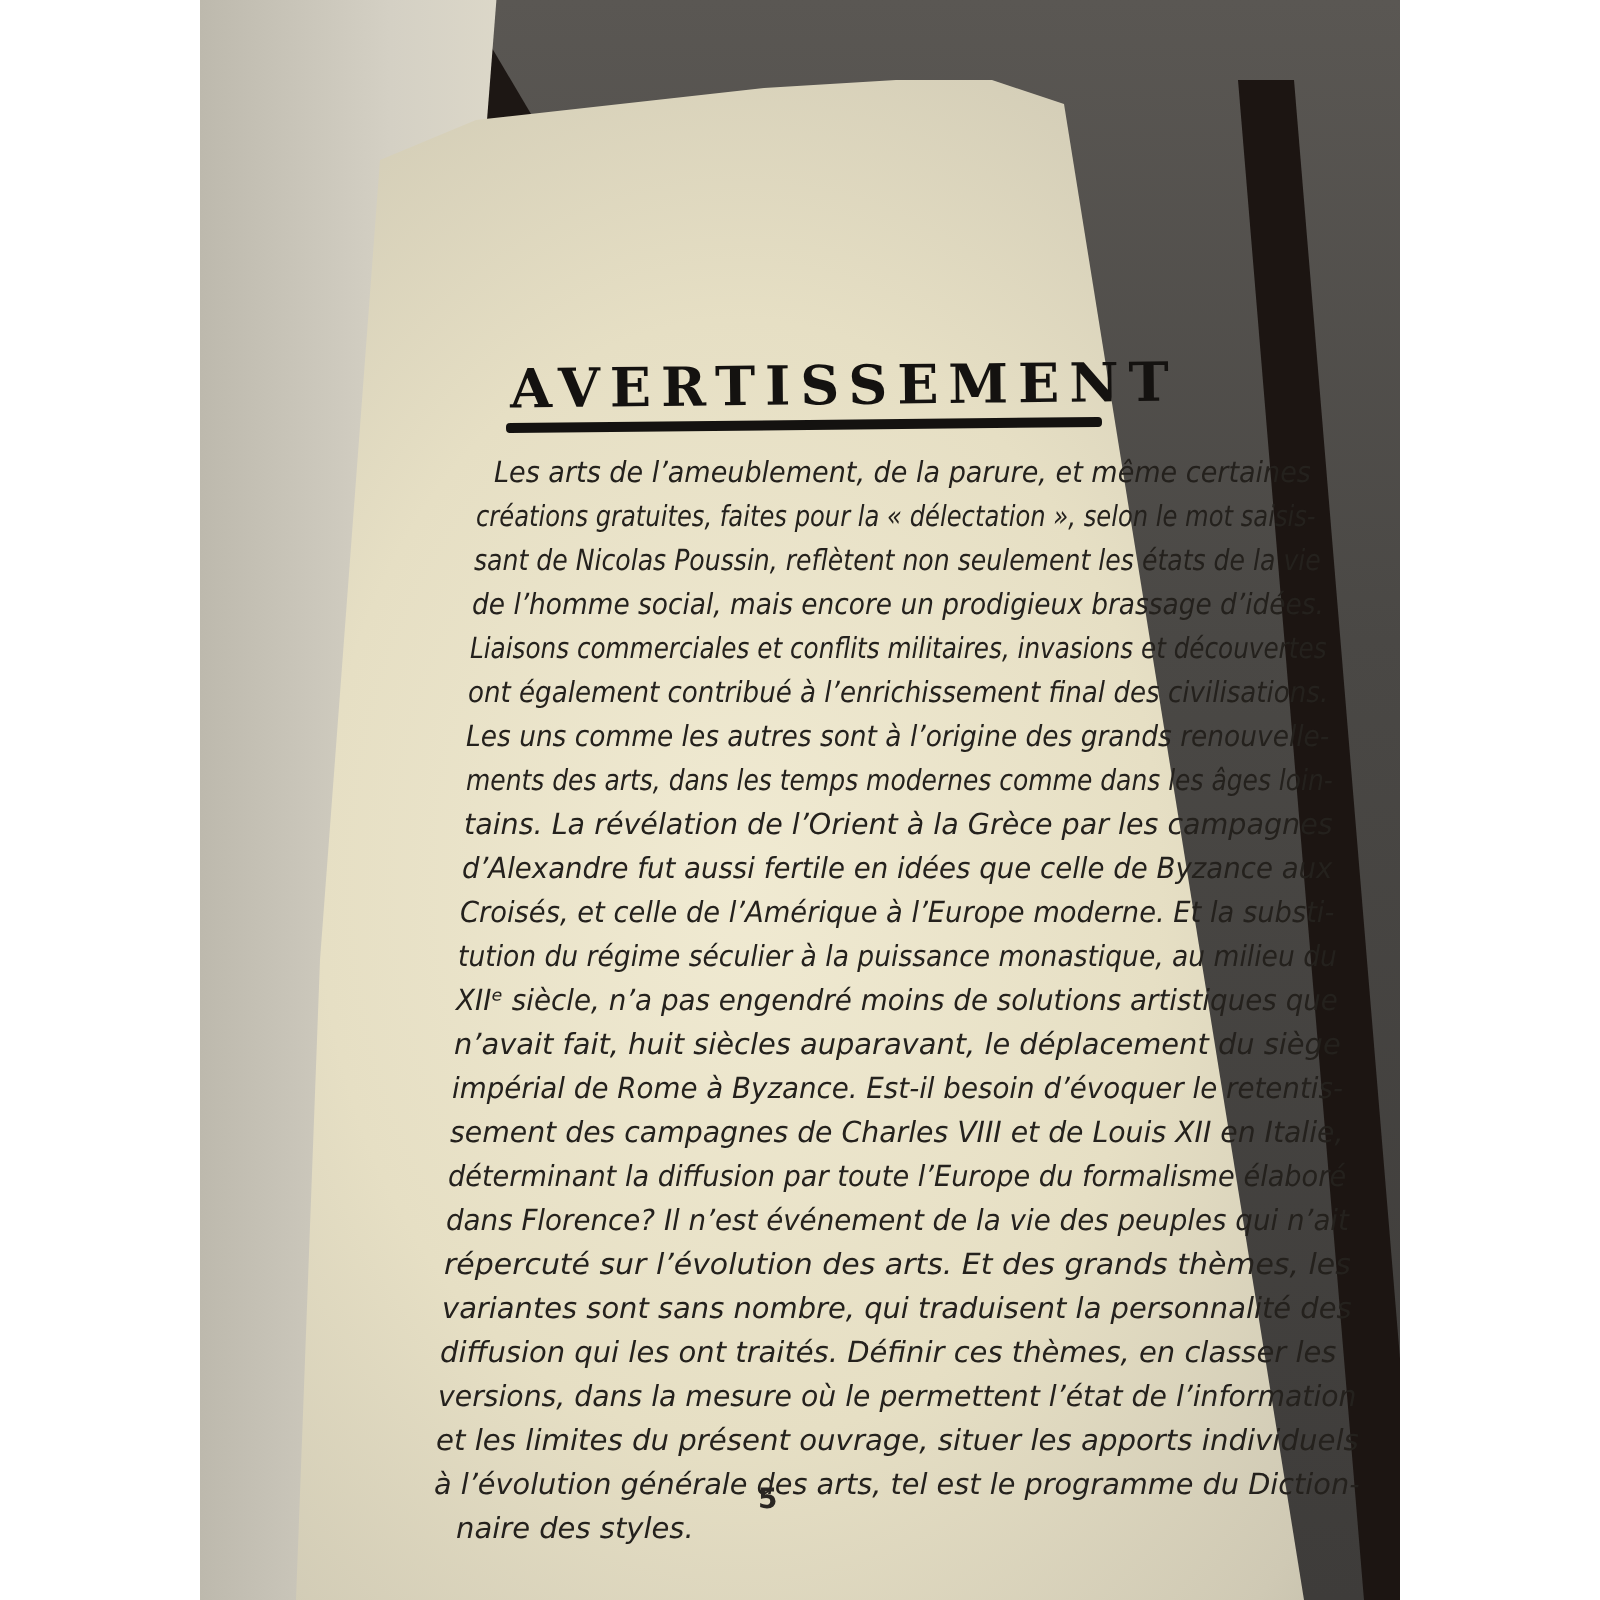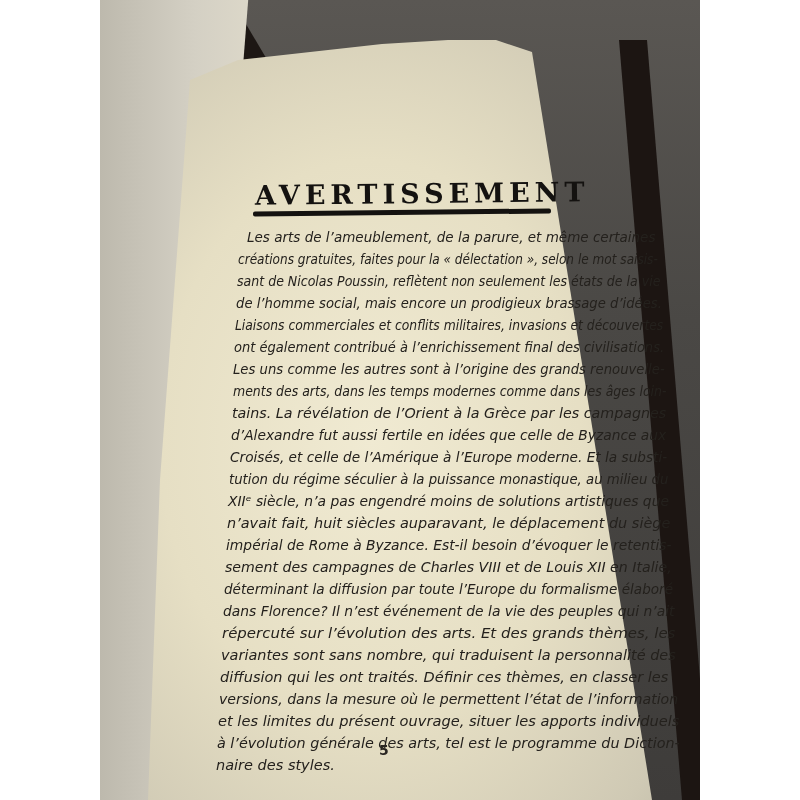--- a/index.html
+++ b/index.html
@@ -88,17 +88,17 @@
         <div class="line it" style="left: 126px; top: 536px; transform-origin: 0px 0px; transform: scaleX(0.955);">impérial de Rome à Byzance. Est-il besoin d’évoquer le retentis-</div>
         <div class="line it" style="left: 125px; top: 558px; transform-origin: 0px 0px; transform: scaleX(0.976);">sement des campagnes de Charles VIII et de Louis XII en Italie,</div>
         <div class="line it" style="left: 124px; top: 580px; transform-origin: 0px 0px; transform: scaleX(0.937);">déterminant la diffusion par toute l’Europe du formalisme élaboré</div>
         <div class="line it" style="left: 123px; top: 602px; transform-origin: 0px 0px; transform: scaleX(0.956);">dans Florence? Il n’est événement de la vie des peuples qui n’ait</div>
         <div class="line it" style="left: 122px; top: 624px; transform-origin: 0px 0px; transform: scaleX(1.032);">répercuté sur l’évolution des arts. Et des grands thèmes, les</div>
         <div class="line it" style="left: 121px; top: 646px; transform-origin: 0px 0px; transform: scaleX(0.998);">variantes sont sans nombre, qui traduisent la personnalité des</div>
         <div class="line it" style="left: 120px; top: 668px; transform-origin: 0px 0px; transform: scaleX(1);">diffusion qui les ont traités. Définir ces thèmes, en classer les</div>
         <div class="line it" style="left: 119px; top: 690px; transform-origin: 0px 0px; transform: scaleX(0.975);">versions, dans la mesure où le permettent l’état de l’information</div>
         <div class="line it" style="left: 118px; top: 712px; transform-origin: 0px 0px; transform: scaleX(1.007);">et les limites du présent ouvrage, situer les apports individuels</div>
         <div class="line it" style="left: 117px; top: 734px; transform-origin: 0px 0px; transform: scaleX(0.991);">à l’évolution générale des arts, tel est le programme du Diction-</div>
-        <div class="line it" style="left: 116px; top: 756px;">naire des styles.</div>
+        <div class="line it" style="left: 128px; top: 756px;">naire des styles.</div>
       </div>
     <div class="page-number">5</div>
   </div>
 </div>
 
 </body></html>

